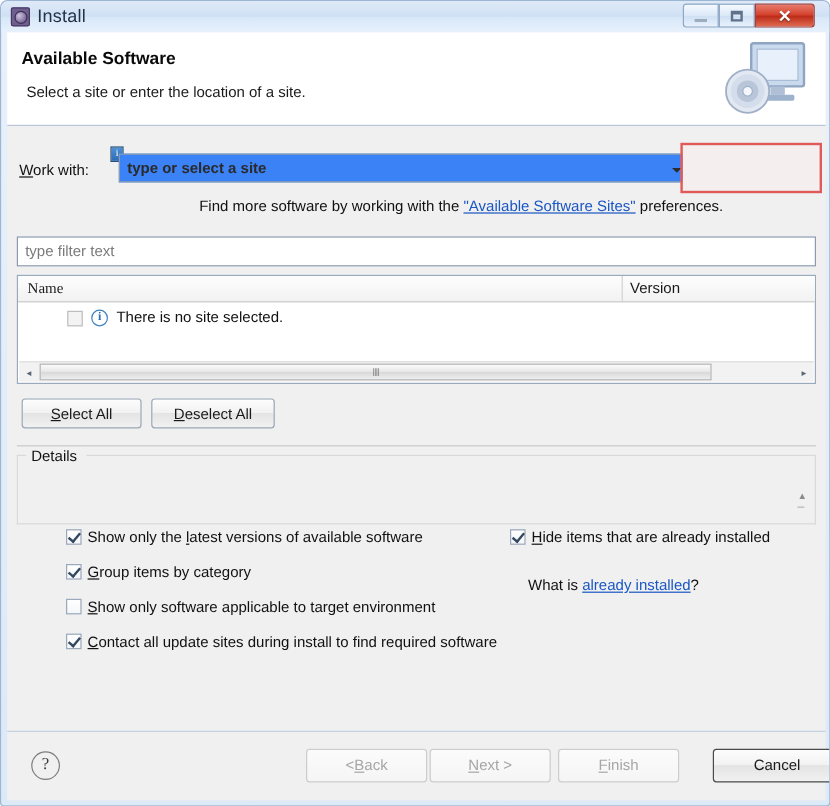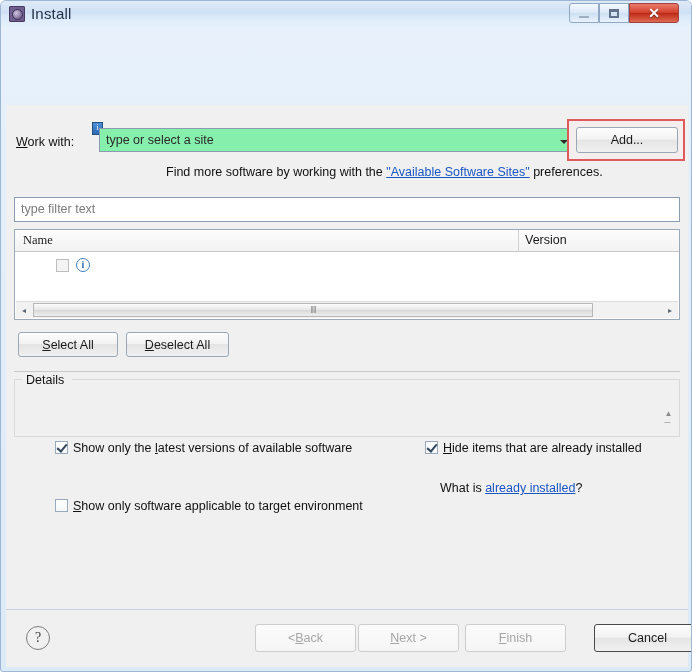--- a/index.html
+++ b/index.html
@@ -137,23 +137,24 @@
     position: absolute; left: 86px; top: 17px;
     width: 9px; height: 11px;
     background: linear-gradient(180deg,#4f8fd8,#2c6cb5);
     border: 1px solid #24527f;
     color: #fff; font-size: 8px; line-height: 10px; text-align: center;
     font-family: "Liberation Serif", serif;
   }
   #combo {
     position: absolute; left: 93px; top: 23px;
     width: 470px; height: 24px;
-    background: #86efac;
+    background: #3b82f6;
     border: 1px solid #8a9bb0;
     box-sizing: border-box;
+    font-weight: bold;
   }
   #combo-text {
     position: absolute; left: 6px; top: 4px;
     font-size: 12.5px; color: #2a2a2a;
   }
   #combo-caret {
     position: absolute; left: 460px; top: 11px;
     width: 0; height: 0;
     border-left: 4px solid transparent;
     border-right: 4px solid transparent;
@@ -390,52 +391,64 @@
       <div class="inner"></div>
     </div>
     <div id="title-text">Install</div>
     <div class="wbtn" id="btn-min"></div>
     <div class="wbtn" id="btn-max"></div>
     <div class="wbtn" id="btn-close">
       <span>✕</span>
     </div>
   </div>
 
+  <div id="header">
+    <div id="header-title">Available Software</div>
+    <div id="header-sub">Select a site or enter the location of a site.</div>
+    <svg id="header-art" viewBox="0 0 74 68">
+      <rect x="24" y="4" width="44" height="36" rx="2" fill="#c9d9ee" stroke="#8fa5c2" stroke-width="2"></rect>
+      <rect x="29" y="9" width="34" height="26" fill="#e7f0fb" stroke="#a9bdd6" stroke-width="1"></rect>
+      <rect x="40" y="40" width="12" height="7" fill="#aebfd6"></rect>
+      <rect x="32" y="47" width="28" height="5" rx="1.5" fill="#9db2cc"></rect>
+      <circle cx="21" cy="44" r="18" fill="#e3e9f2" stroke="#9fb0c6" stroke-width="1.5"></circle>
+      <circle cx="21" cy="44" r="14" fill="#cfd9e8" opacity=".8"></circle>
+      <circle cx="21" cy="44" r="9" fill="#b9c6da"></circle>
+      <circle cx="21" cy="44" r="4" fill="#f4f7fb" stroke="#9fb0c6" stroke-width="1"></circle>
+    </svg>
+  </div>
 
   <div id="body">
 
     <div class="lbl" id="workwith-label"><u class="mn">W</u><span>ork with:</span></div>
 
     <div id="deco-icon">i</div>
 
     <div id="combo">
       <span id="combo-text">type or select a site</span>
       <div id="combo-caret"></div>
     </div>
 
     <div id="red-highlight"></div>
-    <div class="btn" id="add-btn">
-      <span>Add...</span>
-    </div>
 
     <div class="lbl" id="find-more"><span>Find more software by working with the </span><a class="link">"Available Software Sites"</a><span> preferences.</span></div>
 
     <div id="filter-box">
       <span id="filter-text">type filter text</span>
     </div>
 
     <div id="table">
       <div id="thead">
         <div id="col-divider"></div>
         <div class="th" id="th-name">Name</div>
         <div class="th" id="th-version">Version</div>
       </div>
       <div id="row1">
         <div id="row1-check"></div>
         <div id="row1-info">i</div>
+        <div id="row1-text">There is no site selected.</div>
       </div>
       <div id="hscroll">
         <div class="sb-arrow" id="sb-left">◂</div>
         <div id="sb-thumb">
           <span id="sb-grip">‖‖</span>
         </div>
         <div class="sb-arrow" id="sb-right">▸</div>
       </div>
     </div>
 
@@ -452,25 +465,31 @@
     <div id="details-topline-l"></div>
     <div id="details-topline-r"></div>
     <div id="details-group"></div>
     <div id="details-label">Details</div>
     <div id="details-scroll-up">▲<br>─</div>
 
     <div class="copt" id="opt-latest">
       <span class="cb checked"></span><span>Show only the </span><u class="mn">l</u><span>atest versions of available software</span>
     </div>
 
+    <div class="copt" id="opt-group">
+      <span class="cb checked"></span><span></span><u class="mn">G</u><span>roup items by category</span>
+    </div>
 
     <div class="copt" id="opt-target">
       <span class="cb"></span><span></span><u class="mn">S</u><span>how only software applicable to target environment</span>
     </div>
 
+    <div class="copt" id="opt-contact">
+      <span class="cb checked"></span><span></span><u class="mn">C</u><span>ontact all update sites during install to find required software</span>
+    </div>
 
     <div class="copt" id="opt-hide">
       <span class="cb checked"></span><span></span><u class="mn">H</u><span>ide items that are already installed</span>
     </div>
 
     <div class="copt" id="what-is"><span>What is </span><a class="link">already installed</a><span>?</span></div>
   </div>
 
   <div id="footer">
     <div id="help-btn">

